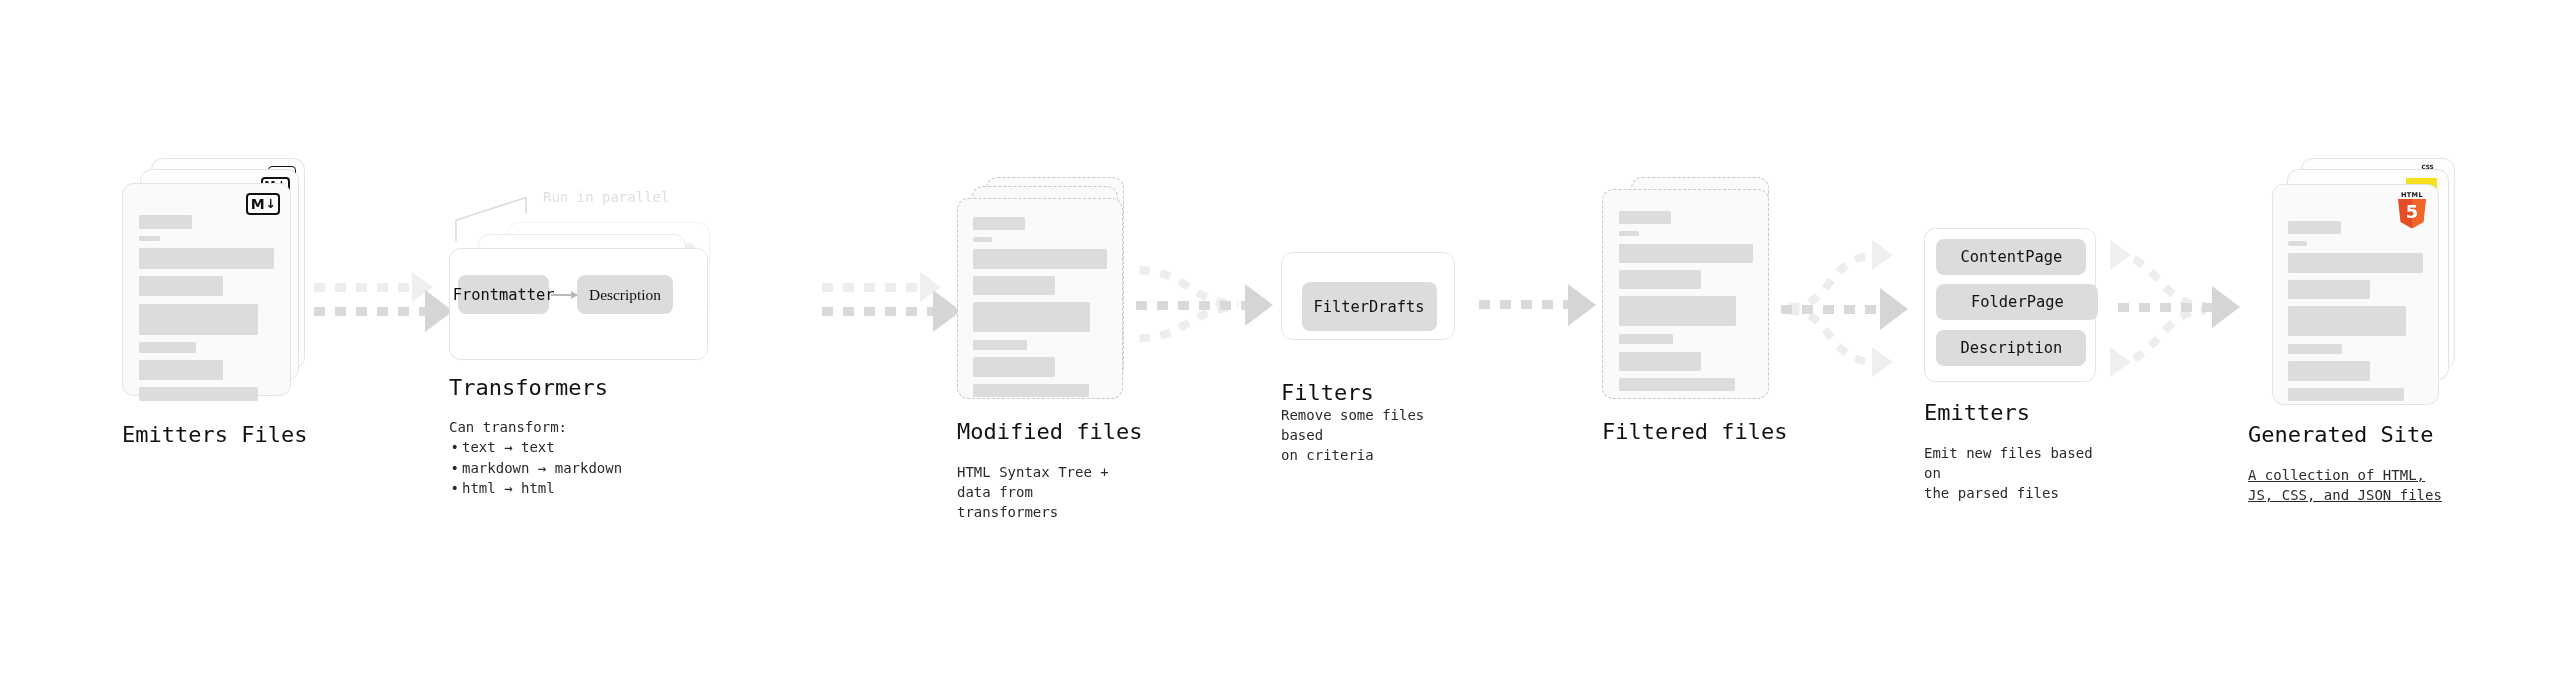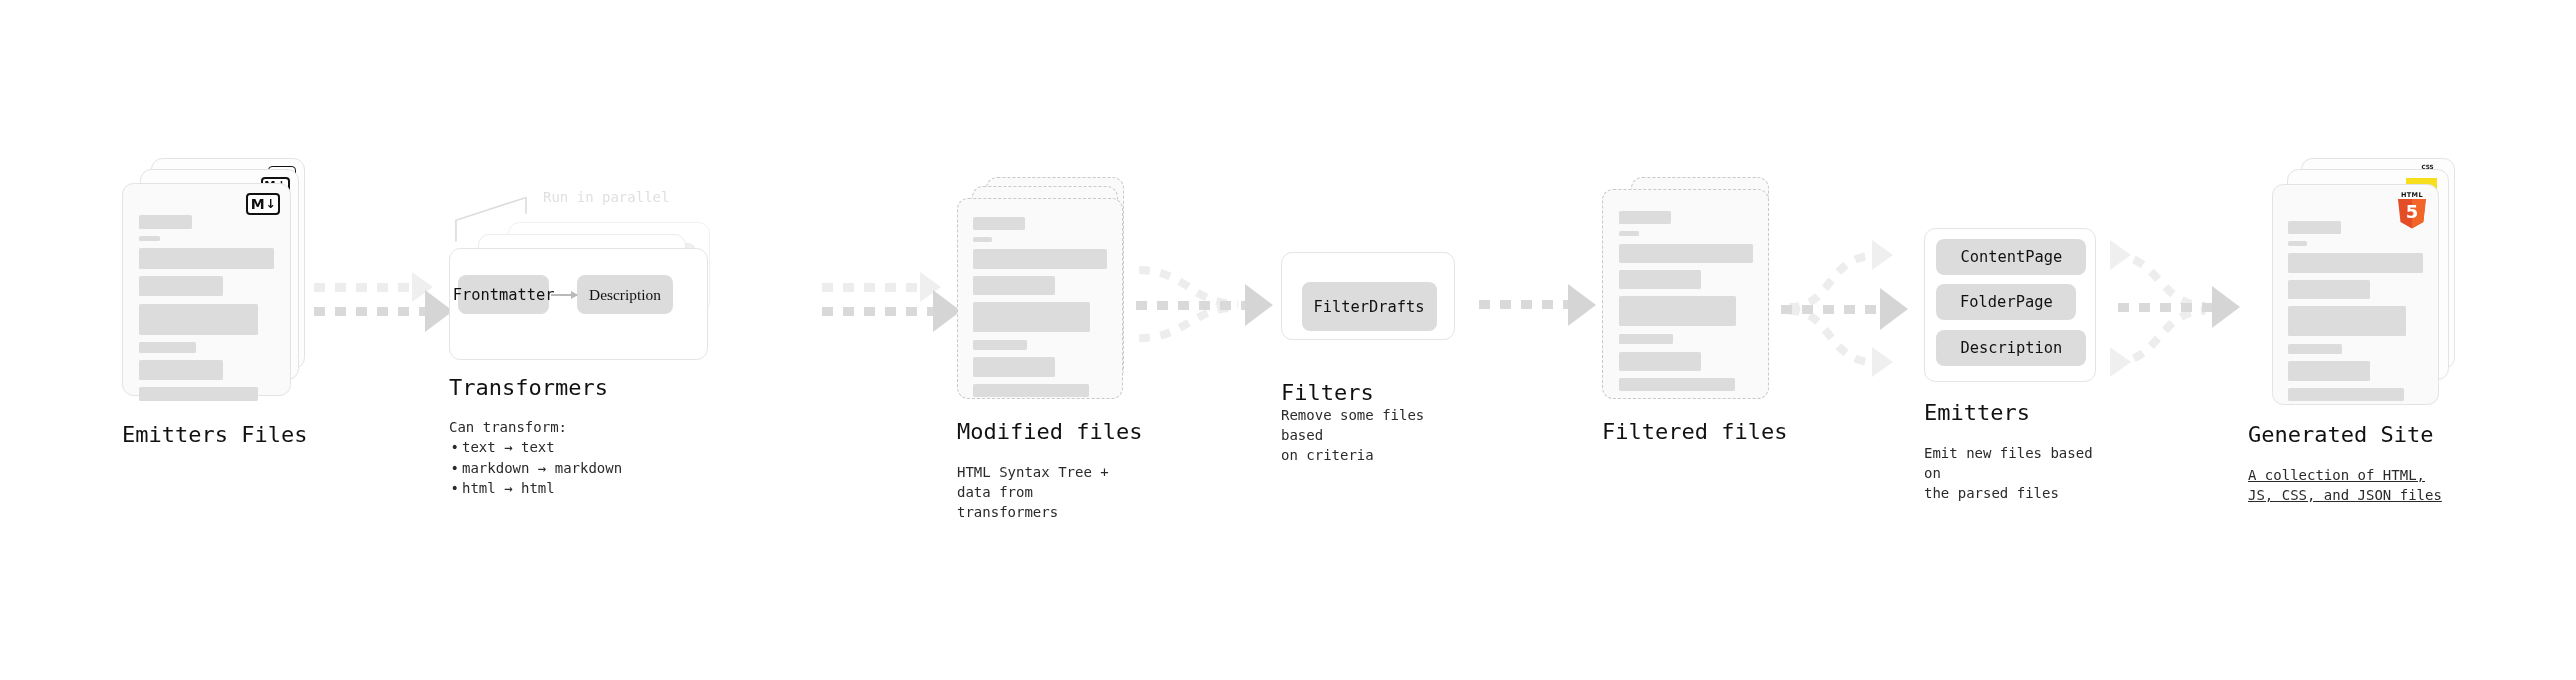--- a/index.html
+++ b/index.html
@@ -364,21 +364,21 @@
     <div class="tri faint small" style="left:91px; top:4.1px;"></div>
     <div class="tri" style="left:99px; top:52px;"></div>
     <div class="tri faint small" style="left:91px; top:111px;"></div>
   </div>
 
   <div class="node" style="left:1924px; top:228px;">
     <div class="gbox l1" style="position:relative; left:0; top:0; width:172px; height:154px;">
       <div class="pill lvl1" style="left:11.4px; top:9.8px; width:150px; height:36px;">
         <span>ContentPage</span>
       </div>
-      <div class="pill lvl1" style="left:11.4px; top:55px; width:140px; height:36px;">
+      <div class="pill lvl1" style="left:11.4px; top:55px; width:162px; height:36px;">
         <span>FolderPage</span>
       </div>
       <div class="pill lvl1" style="left:11.4px; top:101px; width:150px; height:36px;">
         <span>Description</span>
       </div>
     </div>
     <div class="title" style="position:absolute; left:0px; top:172px;">Emitters</div>
     <div class="subtitle" style="position:absolute; left:0px; top:204px;">Emit new files based on
 the parsed files</div>
   </div>

